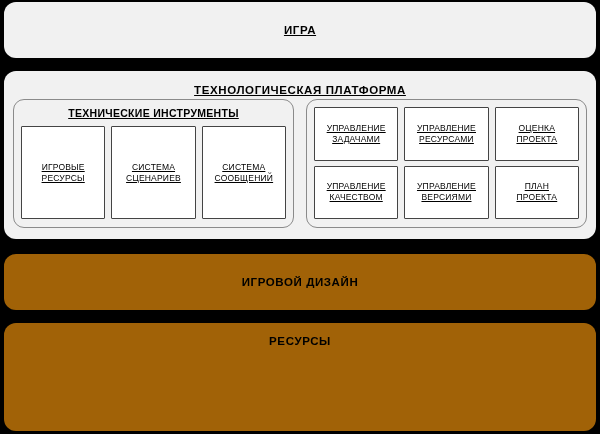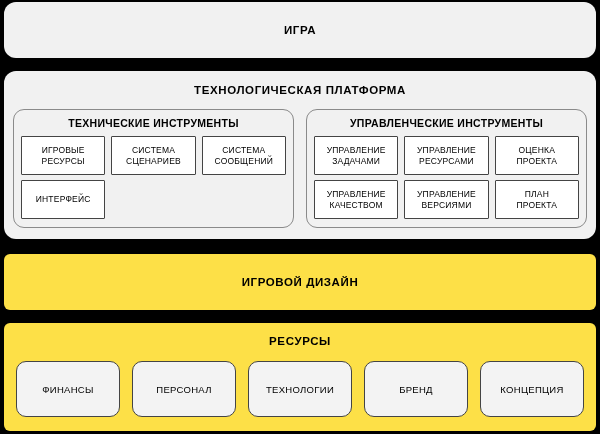--- a/index.html
+++ b/index.html
@@ -23,22 +23,22 @@
     display: flex;
     flex-direction: column;
   }
 
   
   .band {
     box-sizing: border-box;
     border-radius: 12px;
     width: 100%;
   }
-  .band-light { background: #f1f1f1; }
-  .band-gray  { background: #fde047; border-radius: 6px; }
+  .band-light { background: #f1f1f1; text-decoration: underline; }
+  .band-gray  { background: #a16207; }
 
   .band-title {
     font-size: 11.5px;
     font-weight: bold;
     letter-spacing: 0.6px;
     color: #000000;
     text-align: center;
     text-transform: uppercase;
   }
 
@@ -52,21 +52,21 @@
   }
 
   
   #platform-band {
     height: 168px;
     padding: 13px 9px 11px 9px;
     margin-bottom: 15px;
     display: flex;
     flex-direction: column;
   }
-  #platform-band .band-title { margin-bottom: 13px; }
+  #platform-band .band-title { margin-bottom: 3px; }
   .platform-groups {
     flex: 1;
     display: flex;
     gap: 12px;
   }
 
   
   .group {
     flex: 1;
     box-sizing: border-box;
@@ -166,26 +166,24 @@
 
       <div class="group">
         <div class="group-title">ТЕХНИЧЕСКИЕ ИНСТРУМЕНТЫ</div>
         <div class="group-grid">
           <div class="cell">ИГРОВЫЕ
 РЕСУРСЫ</div>
           <div class="cell">СИСТЕМА
 СЦЕНАРИЕВ</div>
           <div class="cell">СИСТЕМА
 СООБЩЕНИЙ</div>
-          <div class="cell">ИНТЕРФЕЙС</div>
         </div>
       </div>
 
       <div class="group">
-        <div class="group-title">УПРАВЛЕНЧЕСКИЕ ИНСТРУМЕНТЫ</div>
         <div class="group-grid">
           <div class="cell">УПРАВЛЕНИЕ
 ЗАДАЧАМИ</div>
           <div class="cell">УПРАВЛЕНИЕ
 РЕСУРСАМИ</div>
           <div class="cell">ОЦЕНКА
 ПРОЕКТА</div>
           <div class="cell">УПРАВЛЕНИЕ
 КАЧЕСТВОМ</div>
           <div class="cell">УПРАВЛЕНИЕ
@@ -197,22 +195,15 @@
 
     </div>
   </div>
 
   <div class="band band-gray band-title" id="design-band">
     <span>ИГРОВОЙ ДИЗАЙН</span>
   </div>
 
   <div class="band band-gray" id="resources-band">
     <div class="band-title">РЕСУРСЫ</div>
-    <div class="resources-row">
-      <div class="res-cell">ФИНАНСЫ</div>
-      <div class="res-cell">ПЕРСОНАЛ</div>
-      <div class="res-cell">ТЕХНОЛОГИИ</div>
-      <div class="res-cell">БРЕНД</div>
-      <div class="res-cell">КОНЦЕПЦИЯ</div>
-    </div>
   </div>
 
 </div>
 
 </body></html>

